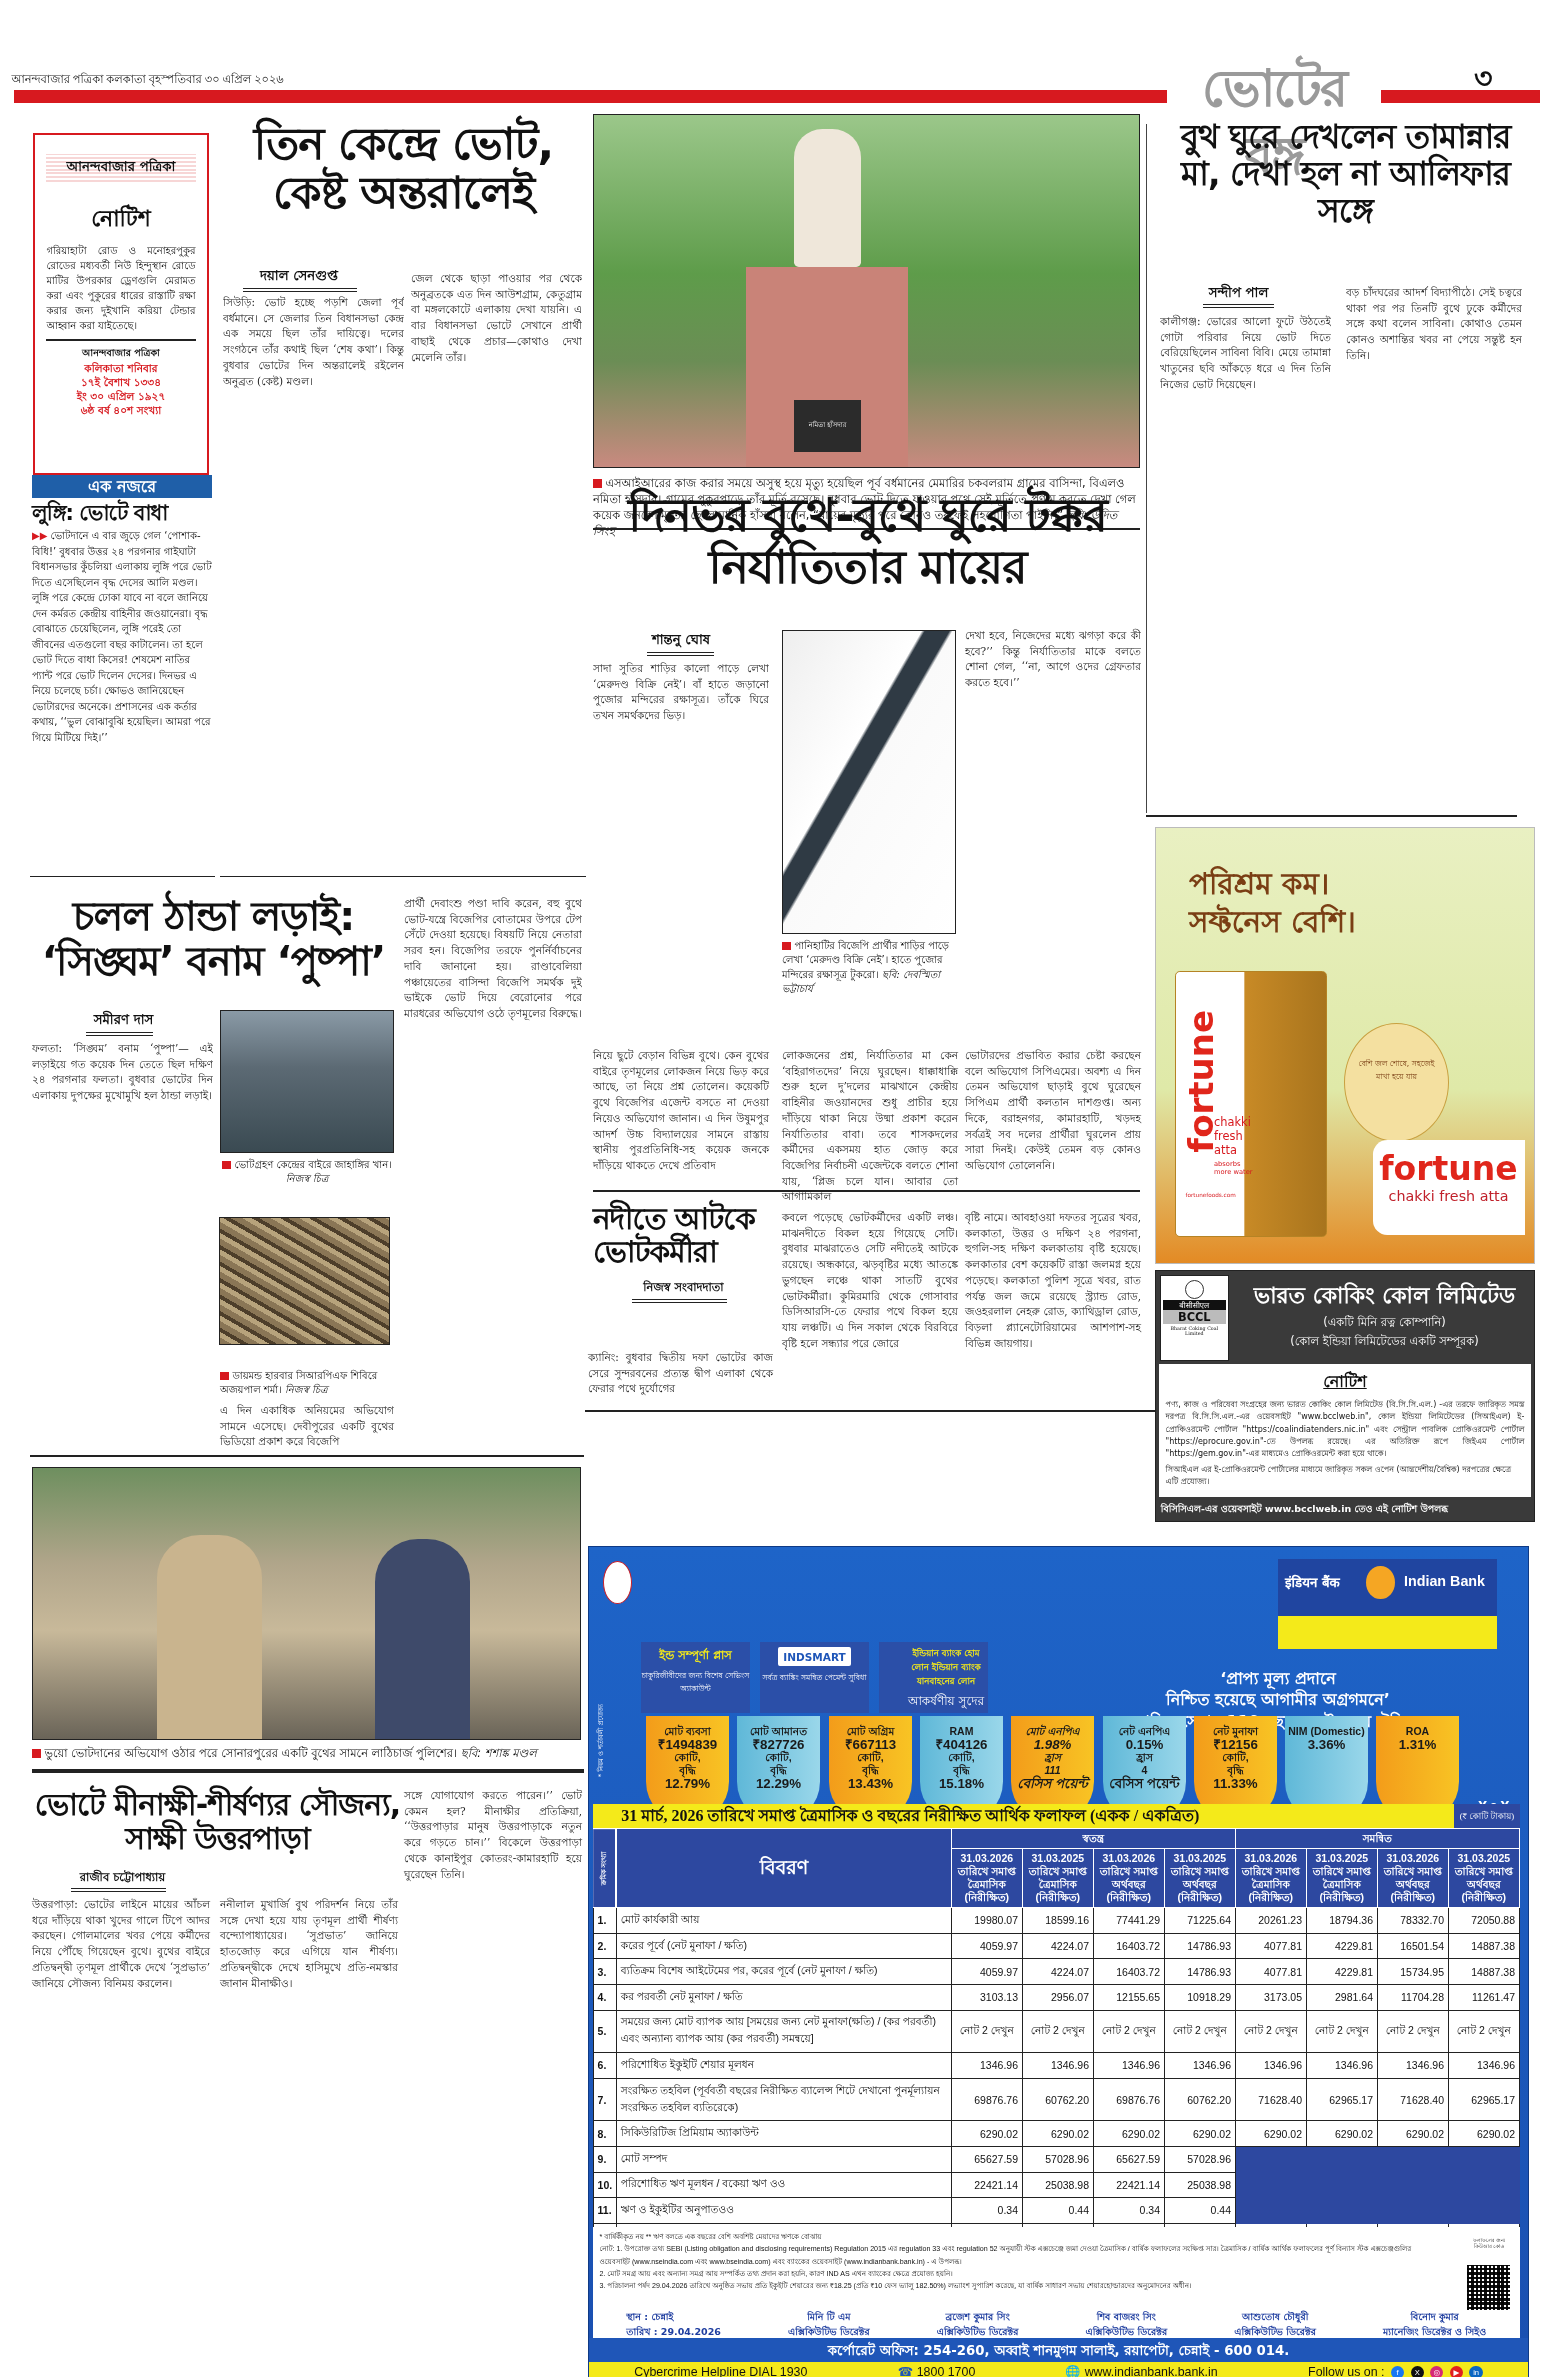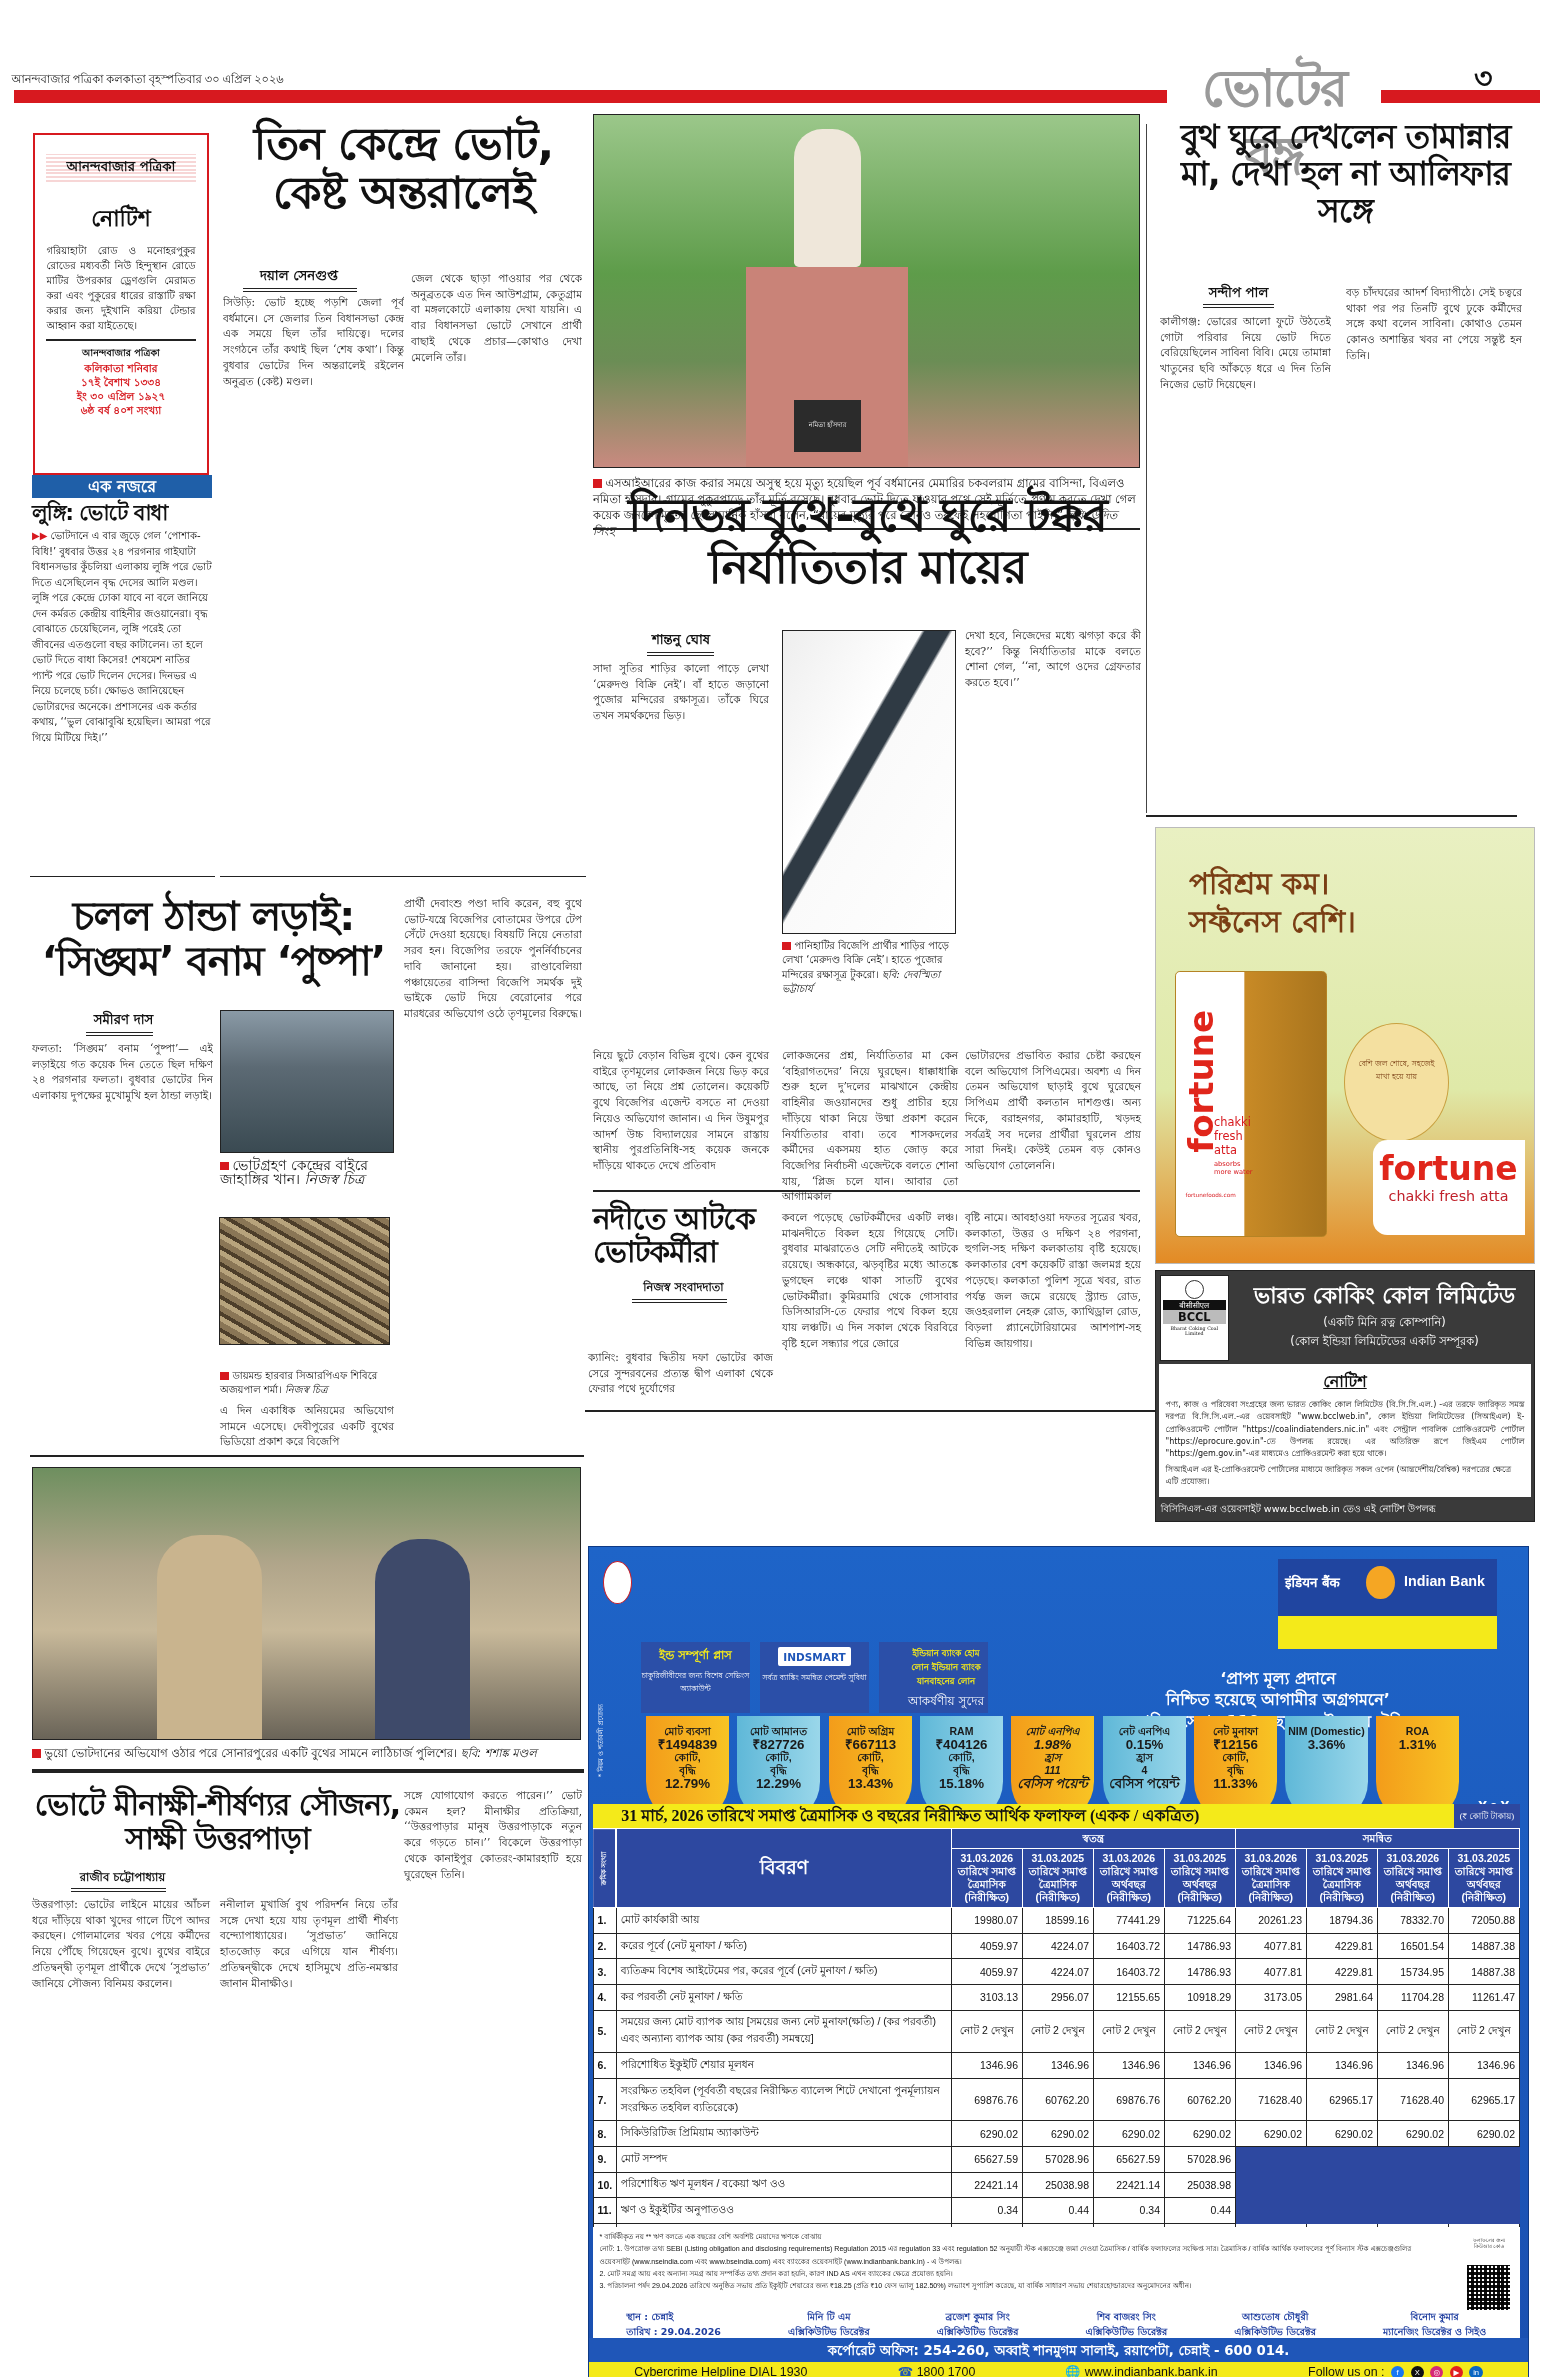--- a/index.html
+++ b/index.html
@@ -151,29 +151,29 @@
     <div style="font-size:4.8px;margin-top:1.9px;font-family:'DejaVu Serif',serif;">Bharat Coking Coal Limited</div>
   </div>
   <div style="position:absolute;left:81px;top:7.1px;width:295px;color:#fff;font-size:22px;font-weight:bold;text-align:center;">ভারত কোকিং কোল লিমিটেড</div>
   <div style="position:absolute;left:81px;top:43px;width:295px;color:#fff;font-size:11.4px;text-align:center;">(একটি মিনি রত্ন কোম্পানি)</div>
   <div style="position:absolute;left:81px;top:62px;width:295px;color:#fff;font-size:11.4px;text-align:center;">(কোল ইন্ডিয়া লিমিটেডের একটি সম্পূরক)</div>
   <div class="bccl-inner">
     <div style="text-align:center;font-size:16px;font-weight:bold;text-decoration:underline;">নোটিশ</div>
     <div style="font-size:8px;line-height:12.4px;text-align:justify;margin-top:2.9px;">পণ্য, কাজ ও পরিষেবা সংগ্রহের জন্য ভারত কোকিং কোল লিমিটেড (বি.সি.সি.এল.) -এর তরফে জারিকৃত সমস্ত দরপত্র বি.সি.সি.এল.-এর ওয়েবসাইট "www.bcclweb.in", কোল ইন্ডিয়া লিমিটেডের (সিআইএল) ই-প্রোকিওরমেন্ট পোর্টাল "https://coalindiatenders.nic.in" এবং সেন্ট্রাল পাবলিক প্রোকিওরমেন্ট পোর্টাল "https://eprocure.gov.in"-তে উপলব্ধ রয়েছে। এর অতিরিক্ত রূপে জিইএম পোর্টাল "https://gem.gov.in"-এর মাধ্যমেও প্রোকিওরমেন্ট করা হয়ে থাকে।</div>
     <div style="font-size:8px;line-height:12.4px;margin-top:2.9px;">সিআইএল এর ই-প্রোকিওরমেন্ট পোর্টালের মাধ্যমে জারিকৃত সকল ওপেন (আন্তর্দেশীয়/বৈশ্বিক) দরপত্রের ক্ষেত্রে এটি প্রযোজ্য।</div>
   </div>
-  <div style="position:absolute;left:4.8px;bottom:3.8px;right:4.8px;color:#fff;font-size:9.5px;font-weight:normal;">বিসিসিএল-এর ওয়েবসাইট www.bcclweb.in তেও এই নোটিশ উপলব্ধ</div>
+  <div style="position:absolute;left:4.8px;bottom:3.8px;right:4.8px;color:#fff;font-size:9.5px;font-weight:bold;">বিসিসিএল-এর ওয়েবসাইট www.bcclweb.in তেও এই নোটিশ উপলব্ধ</div>
 </div>
 
 <div class="abs hl" style="left:33px;top:894px;width:361px;font-size:40px;">চলল ঠান্ডা লড়াই: ‘সিঙ্ঘম’ বনাম ‘পুষ্পা’</div>
 <div class="abs byline" style="left:33px;top:1010px;width:181px;">সমীরণ দাস</div>
 <div class="abs byline-rule" style="left:86px;top:1029px;width:67px;"></div>
 <div class="abs body-text" style="left:32px;top:1041px;width:181px;height:499px;overflow:hidden;">ফলতা: ‘সিঙ্ঘম’ বনাম ‘পুষ্পা’— এই লড়াইয়ে গত কয়েক দিন তেতে ছিল দক্ষিণ ২৪ পরগনার ফলতা। বুধবার ভোটের দিন এলাকায় দুপক্ষের মুখোমুখি হল ঠান্ডা লড়াই।</div>
 <div class="abs photo" style="left:220px;top:1010px;width:174px;height:143px;background:linear-gradient(180deg,#8a9aa6 0%,#5c6a74 40%,#3a4a52 100%);"></div>
-<div class="abs caption" style="left:220px;top:1158px;width:174px;font-size:14px;line-height:14.3px;">
+<div class="abs caption" style="left:220px;top:1158px;width:174px;font-size:10px;line-height:14.3px;text-align:center;">
   <span class="cap-mark"></span><span>ভোটগ্রহণ কেন্দ্রের বাইরে জাহাঙ্গির খান।</span>
   <span style="font-style:italic;">নিজস্ব চিত্র</span>
 </div>
 <div class="abs photo" style="left:219px;top:1217px;width:171px;height:128px;background:repeating-linear-gradient(30deg,#8a7656 0 5.7px,#b7a37c 5.7px 10.5px,#4d3e2a 10.5px 14.3px);"></div>
 <div class="abs caption" style="left:220px;top:1369px;width:174px;font-size:10px;line-height:14.3px;">
   <span class="cap-mark"></span><span>ডায়মন্ড হারবার সিআরপিএফ শিবিরে অজয়পাল শর্মা।</span>
   <span style="font-style:italic;">নিজস্ব চিত্র</span>
 </div>
 <div class="abs body-text" style="left:220px;top:1403px;width:174px;">এ দিন একাধিক অনিয়মের অভিযোগ সামনে এসেছে। দেবীপুরের একটি বুথের ভিডিয়ো প্রকাশ করে বিজেপি</div>
 <div class="abs body-text" style="left:404px;top:896px;width:178px;height:566px;overflow:hidden;">প্রার্থী দেবাংশু পণ্ডা দাবি করেন, বহু বুথে ভোট-যন্ত্রে বিজেপির বোতামের উপরে টেপ সেঁটে দেওয়া হয়েছে। বিষয়টি নিয়ে নেতারা সরব হন। বিজেপির তরফে পুনর্নির্বাচনের দাবি জানানো হয়। রাণ্ডাবেলিয়া পঞ্চায়েতের বাসিন্দা বিজেপি সমর্থক দুই ভাইকে ভোট দিয়ে বেরোনোর পরে মারধরের অভিযোগ ওঠে তৃণমূলের বিরুদ্ধে।</div>

